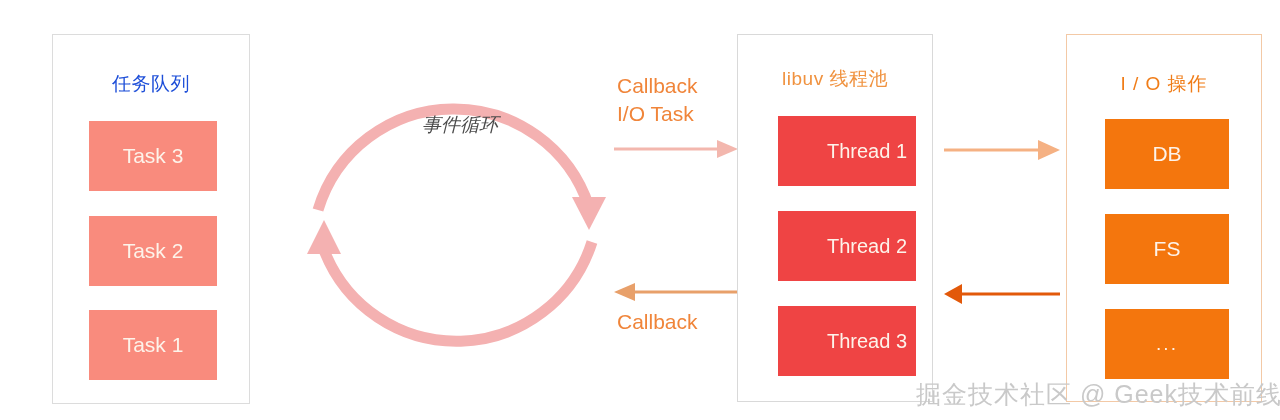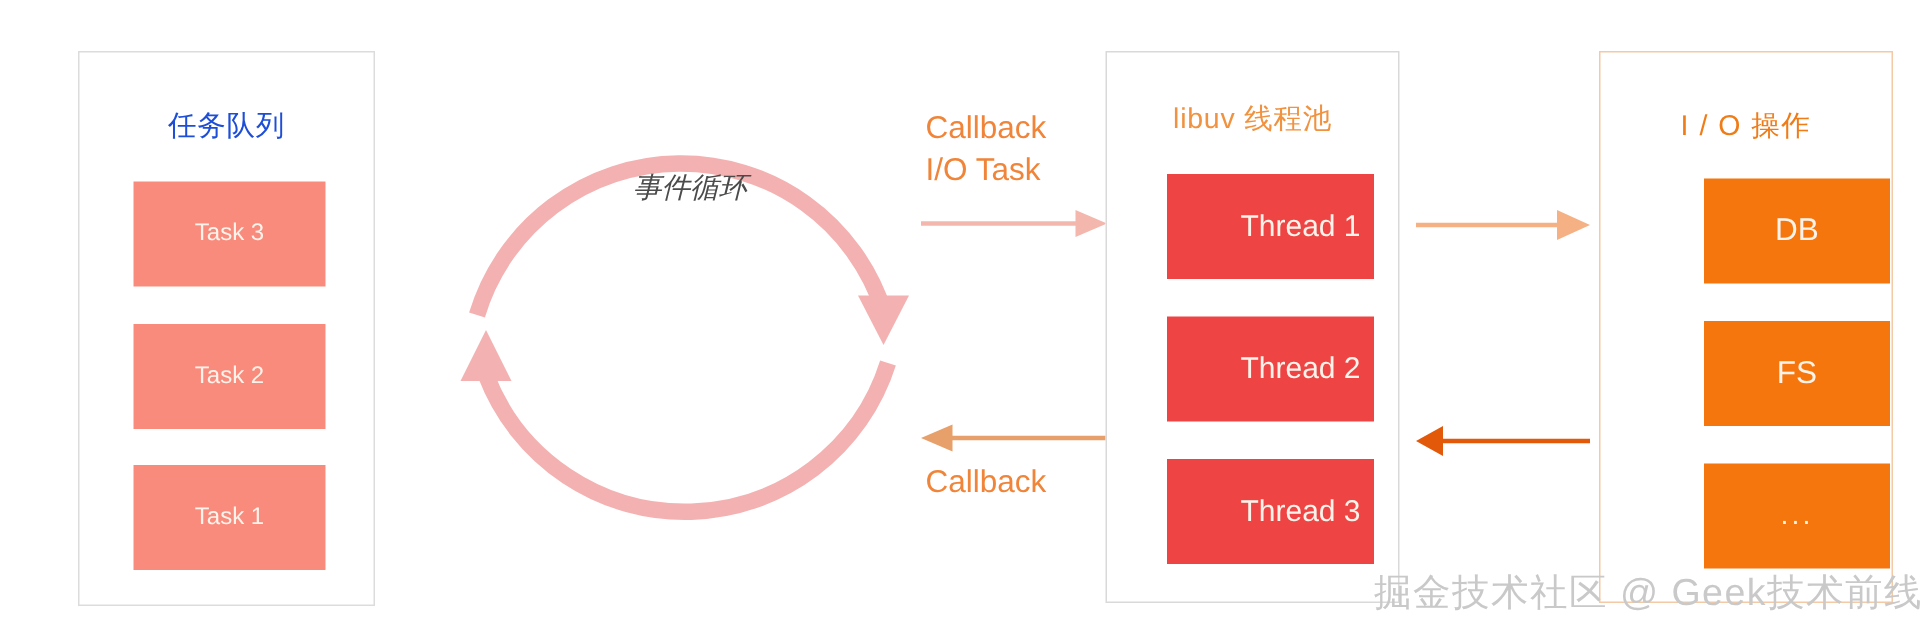--- a/index.html
+++ b/index.html
@@ -81,37 +81,36 @@
     align-items: center;
     justify-content: center;
     color: #fdf3ea;
     box-sizing: border-box;
   }
   .task-box {
     left: 36px;
     width: 128px;
     height: 70px;
     background: #f98b7d;
-    font-size: 16px;
+    font-size: 21px;
   }
   .thread-box {
     left: 40px;
     width: 138px;
     height: 70px;
     background: #ef4444;
     font-size: 20px;
     padding-left: 40px;
   }
   .io-box {
     left: 38px;
     width: 124px;
     height: 70px;
     background: #f4760d;
     font-size: 21px;
-    margin-left: 31px;
   }
   .io-box.ellipsis { font-size: 19px; letter-spacing: 2px; }
 
   
   #event-loop {
     position: absolute;
     left: 300px;
     top: 62px;
     width: 320px;
     height: 320px;

